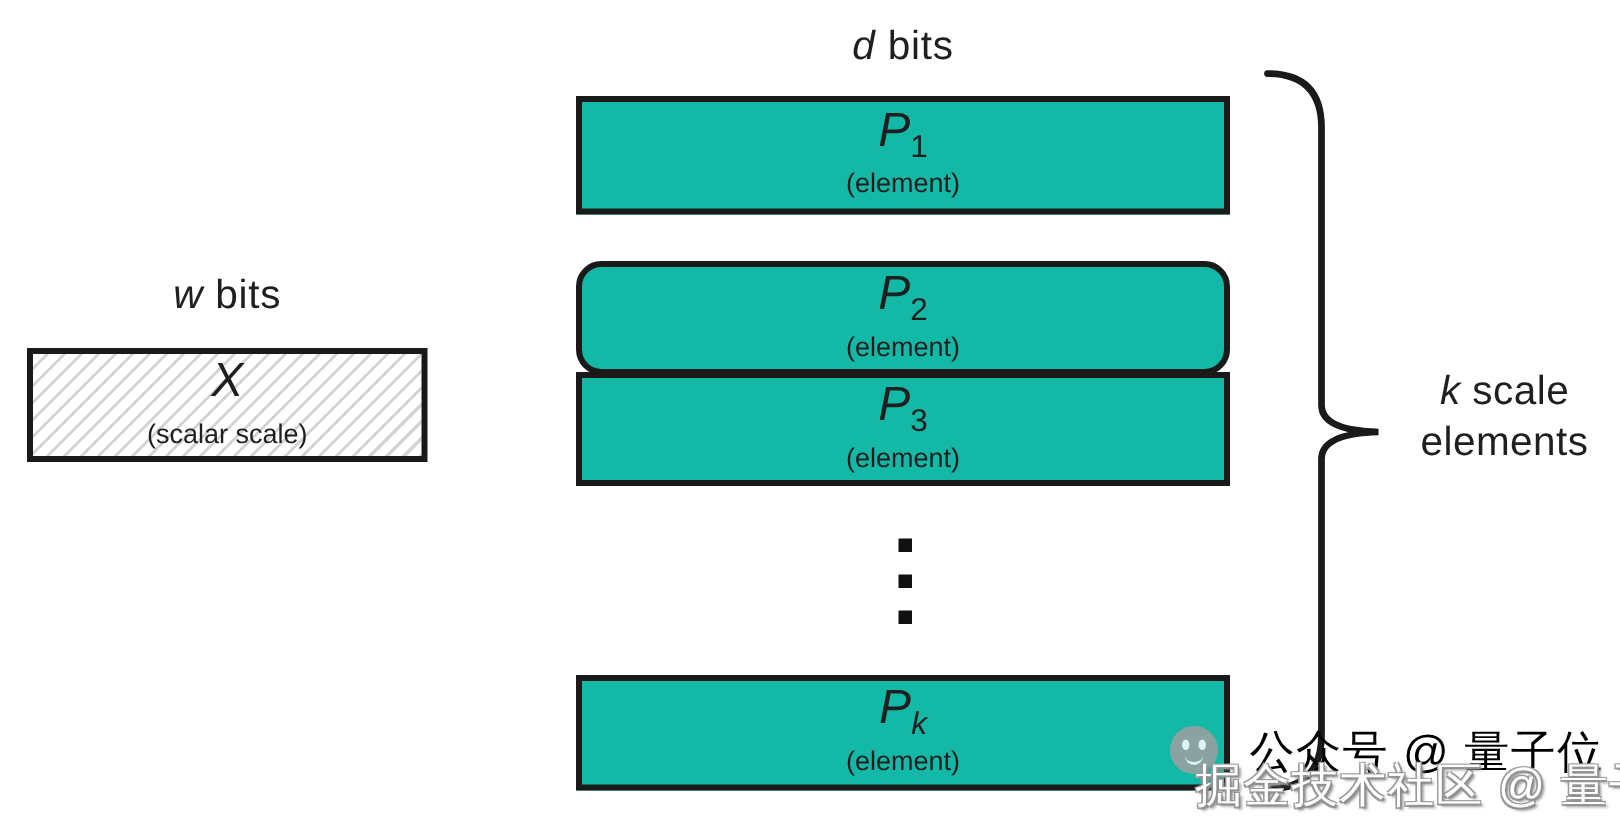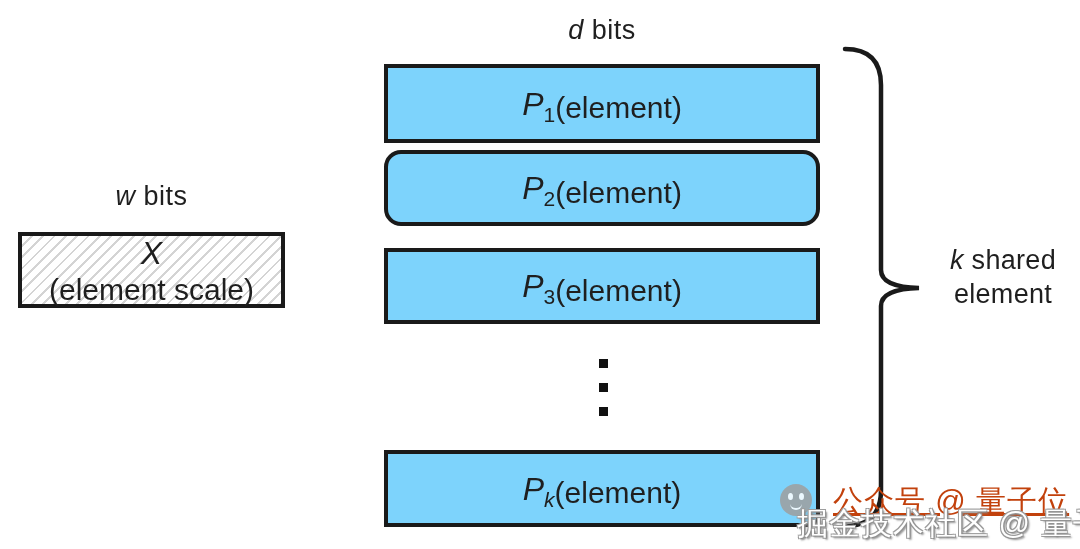--- a/index.html
+++ b/index.html
@@ -17,34 +17,34 @@
     font-size:27px;
     letter-spacing:0.5px;
   }
   .it{font-style:italic;}
   .d-bits{left:384px;top:15px;width:436px;}
   .w-bits{left:18px;top:181px;width:267px;}
 
   .ebox{
     position:absolute;
     left:384px;width:436px;height:76px;
-    background:#7dd3fc;
+    background:#14b8a6;
     border:4px solid #1a1a1a;
     box-sizing:border-box;
-    display:flex;flex-direction:row;
+    display:flex;flex-direction:column;
     align-items:center;justify-content:center;
   }
   .p1{top:64px;height:79px;}
-  .p2{top:150px;border-radius:17px;}
+  .p2{top:174px;border-radius:17px;}
   .p3{top:248px;align-items:center;}
   .pk{top:450px;height:77px;}
   .sym{font-size:32px;font-style:italic;line-height:30px;}
   .sym sub{font-size:21px;font-style:normal;line-height:0;}
   .pk .sym sub{font-style:italic;}
-  .cap{font-size:30px;line-height:27px;margin-top:8px;}
+  .cap{font-size:18px;line-height:27px;margin-top:8px;}
 
   .xbox{
     position:absolute;
     left:18px;top:232px;width:267px;height:76px;
     border:4px solid #1a1a1a;
     box-sizing:border-box;
     background:repeating-linear-gradient(135deg,#ffffff 0px,#ffffff 6px,#d4d4d4 6px,#d4d4d4 8px);
     display:flex;flex-direction:column;
     align-items:center;justify-content:center;
   }
@@ -70,42 +70,42 @@
   }
   .wm-icon .eye{position:absolute;top:9px;width:5px;height:7px;background:#fff;border-radius:50%;}
   .wm-icon .e1{left:8px;}
   .wm-icon .e2{left:19px;}
   .wm-icon .mouth{
     position:absolute;left:10px;top:17px;width:12px;height:7px;
     border-bottom:2px solid #fff;border-radius:0 0 8px 8px;
   }
   .wm-gray{
     position:absolute;left:833px;top:481px;
-    font-size:30px;color:#c2410c;
-    white-space:nowrap;letter-spacing:1px;text-decoration:underline;
+    font-size:30px;color:#000000;
+    white-space:nowrap;letter-spacing:1px;
   }
   .wm-white{
     position:absolute;left:797px;top:503px;
     font-size:31px;color:#ffffff;
     white-space:nowrap;letter-spacing:1px;
     text-shadow:2px 2px 2px #8a8a8a,-1px -1px 0 #9d9d9d,1px -1px 0 #9d9d9d,-1px 1px 0 #9d9d9d,1px 1px 0 #9d9d9d;
   }
 </style>
 </head>
 <body>
 
 <div class="canvas">
 
   <div class="lbl d-bits"><span class="it">d</span><span> bits</span></div>
 
   <div class="lbl w-bits"><span class="it">w</span><span> bits</span></div>
 
   <div class="xbox">
     <div class="sym"><span class="it">X</span></div>
-    <div class="cap">(element scale)</div>
+    <div class="cap">(scalar scale)</div>
   </div>
 
   <div class="ebox p1">
     <div class="sym"><span>P</span><sub>1</sub></div>
     <div class="cap">(element)</div>
   </div>
 
   <div class="ebox p2">
     <div class="sym"><span>P</span><sub>2</sub></div>
     <div class="cap">(element)</div>
@@ -124,21 +124,21 @@
 
   <div class="ebox pk">
     <div class="sym"><span>P</span><sub>k</sub></div>
     <div class="cap">(element)</div>
   </div>
 
   <svg class="brace" width="90" height="490" viewBox="0 0 90 490">
     <path d="M7,5 Q43,5 43,41 L43,226 Q43,243 81,244 Q43,245 43,262 L43,446 Q43,482 7,482" fill="none" stroke="#1a1a1a" stroke-width="4.5" stroke-linecap="round"></path>
   </svg>
 
-  <div class="k-label"><span class="it">k</span><span> shared</span><br><span>element</span></div>
+  <div class="k-label"><span class="it">k</span><span> scale</span><br><span>elements</span></div>
 
   <div class="wm-icon">
     <span class="eye e1"></span>
     <span class="eye e2"></span>
     <span class="mouth"></span>
   </div>
   <div class="wm-gray">公众号 @ 量子位</div>
   <div class="wm-white">掘金技术社区 @ 量子位</div>
 
 </div>

